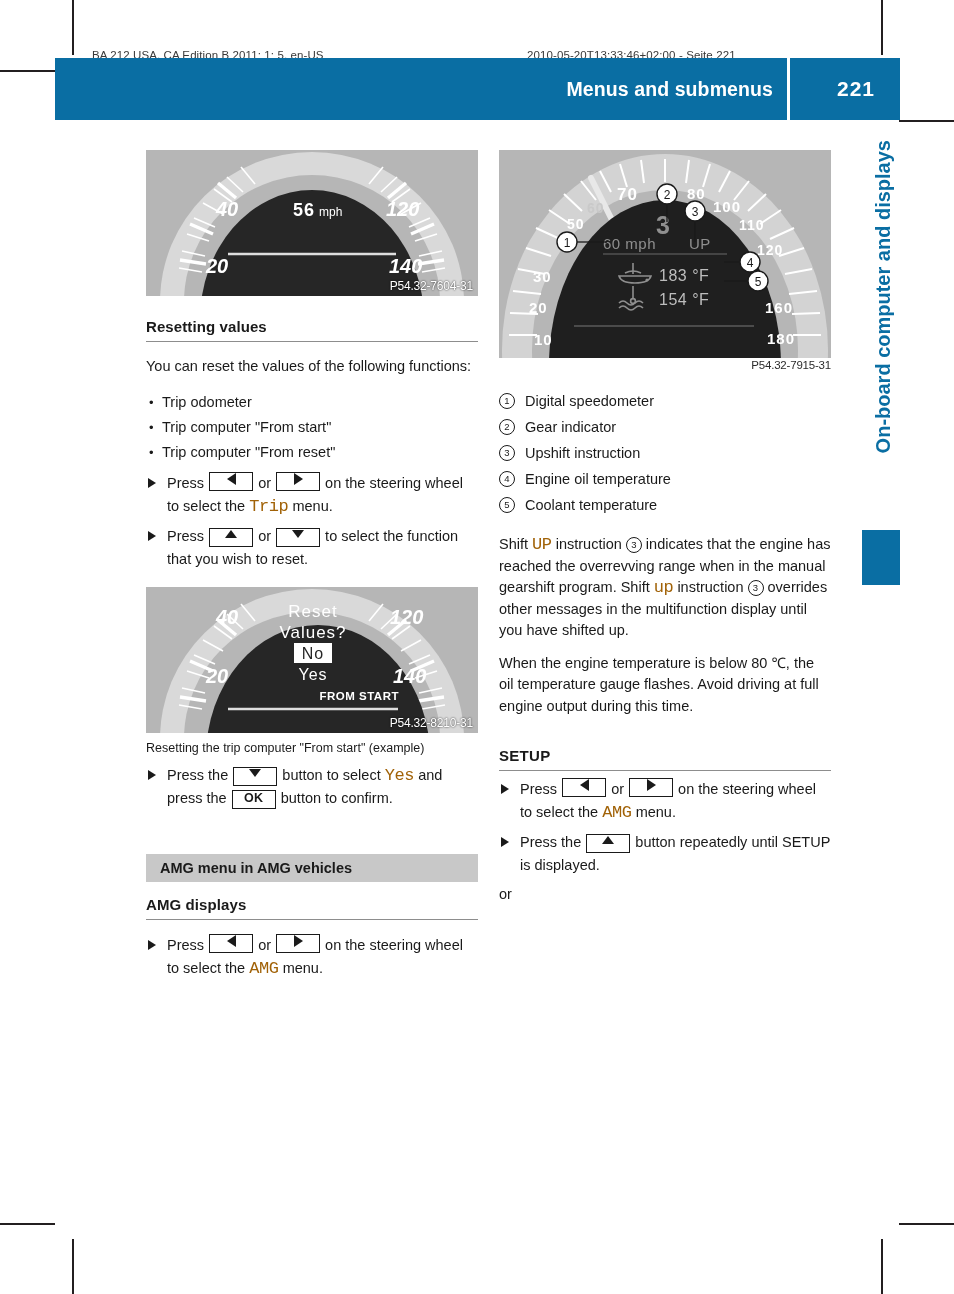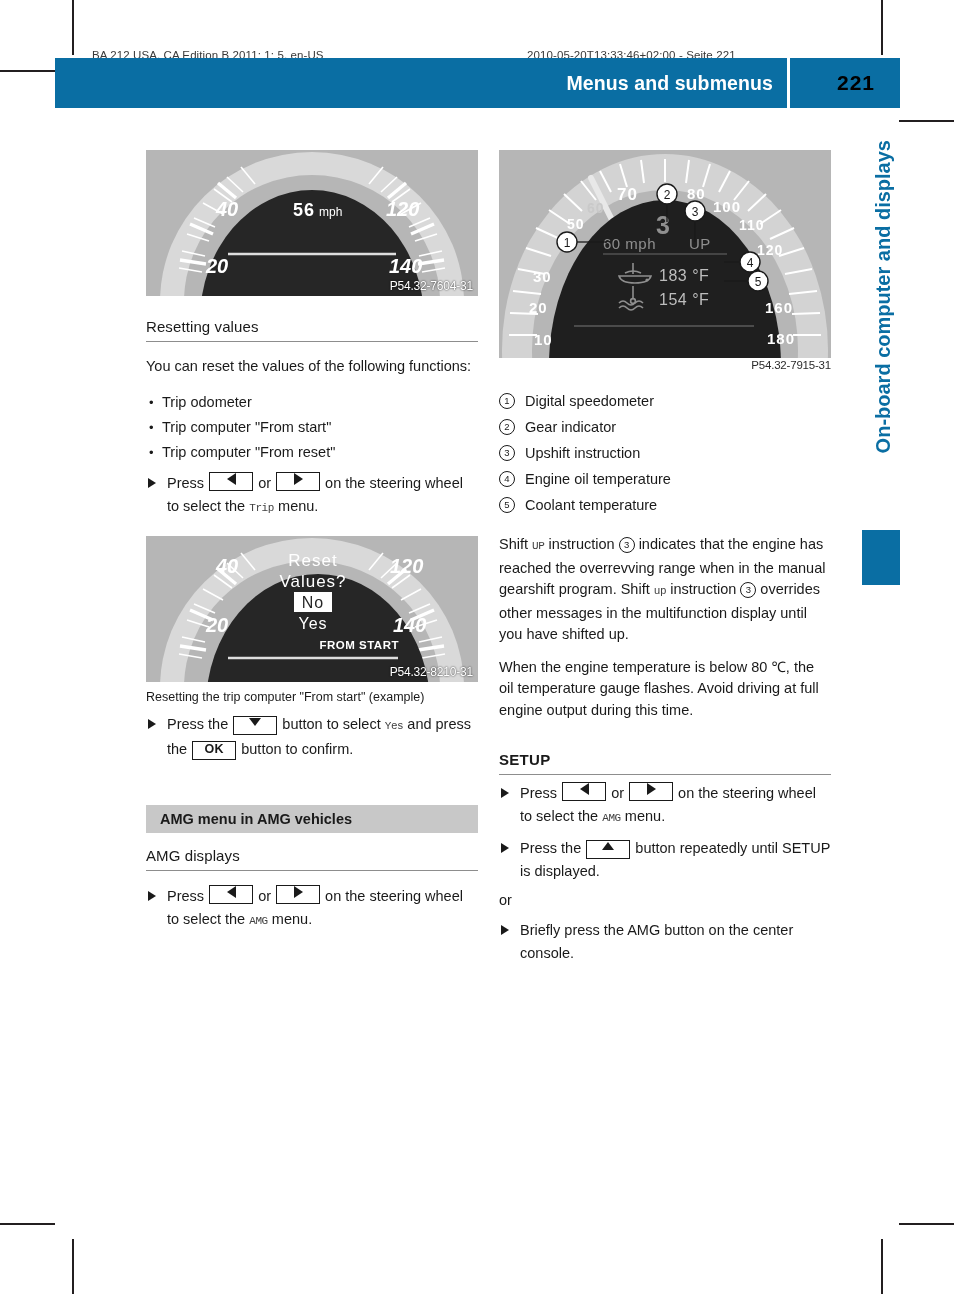--- a/index.html
+++ b/index.html
@@ -30,21 +30,21 @@
     letter-spacing: 0.1px;
     white-space: pre;
   }
   .print-meta-left  { left: 92px;  top: 18px; }
   .print-meta-right { left: 527px; top: 18px; }
 
   
   .page-header {
     position: absolute;
     left: 55px; top: 58px;
-    width: 845px; height: 50px;
+    width: 845px; height: 62px;
     background: #0a6ea3;
   }
   .page-header .hdr-title {
     position: absolute;
     right: 127px; top: 50%;
     transform: translateY(-50%);
     color: #ffffff;
     font-size: 19.5px;
     font-weight: bold;
     letter-spacing: 0.1px;
@@ -53,21 +53,21 @@
   .page-header .hdr-rule {
     position: absolute;
     right: 110px; top: 0;
     width: 3px; height: 62px;
     background: #ffffff;
   }
   .page-header .hdr-pageno {
     position: absolute;
     right: 25px; top: 50%;
     transform: translateY(-50%);
-    color: #000000;
+    color: #ffffff;
     font-size: 21px;
     font-weight: bold;
     letter-spacing: 1px;
   }
 
   
   .chapter-tab {
     position: absolute;
     left: 862px; top: 140px;
     width: 42px; height: 420px;
@@ -120,21 +120,21 @@
   .fig-caption {
     font-size: 12.5px;
     line-height: 17px;
     color: #1a1a1a;
     margin: 7px 0 0 0;
   }
 
   
   h2.sub {
     font-size: 15px;
-    font-weight: normal;
+    font-weight: bold;
     margin: 22px 0 14px 0;
     padding: 0 0 6px 0;
     border-bottom: 1.5px solid #8d8d8d;
     letter-spacing: 0.1px;
   }
   h2.setup {
     font-size: 15px;
     font-weight: bold;
     margin: 30px 0 0 0;
     padding: 0 0 6px 0;
@@ -231,22 +231,22 @@
     width: 0; height: 0;
     vertical-align: 2px;
   }
   .key .tri-left  { border-right: 9px solid #1a1a1a; border-top: 6px solid transparent; border-bottom: 6px solid transparent; }
   .key .tri-right { border-left: 9px solid #1a1a1a;  border-top: 6px solid transparent; border-bottom: 6px solid transparent; }
   .key .tri-up    { border-bottom: 8px solid #1a1a1a; border-left: 6px solid transparent; border-right: 6px solid transparent; }
   .key .tri-down  { border-top: 8px solid #1a1a1a;    border-left: 6px solid transparent; border-right: 6px solid transparent; }
 
   .mono {
     font-family: "Liberation Mono", monospace;
-    font-size: 11px;
-    color: #404040;
+    font-size: 17px;
+    color: #a16207;
     letter-spacing: -0.4px;
   }
   sup.reg { font-size: 9px; vertical-align: super; }
 
   
   .gauge-wrap { position: relative; width: 100%; height: 100%; }
   .gauge-svg { display: block; width: 100%; height: 100%; }
 </style>
 </head>
 <body>
@@ -347,20 +347,27 @@
 
   <ul class="steps">
     <li>
       <span>Press</span>
       <span class="key"><span class="tri tri-left"></span></span>
       <span>or</span>
       <span class="key"><span class="tri tri-right"></span></span>
       <span>on the steering wheel to select the</span>
       <span class="mono">Trip</span>
       <span>menu.</span>
+    </li>
+    <li>
+      <span>Press</span>
+      <span class="key"><span class="tri tri-up"></span></span>
+      <span>or</span>
+      <span class="key"><span class="tri tri-down"></span></span>
+      <span>to select the function that you wish to reset.</span>
     </li>
   </ul>
 
   <div class="figure" style="height:146px; margin-top:16px;">
     <div class="gauge-wrap">
       <svg class="gauge-svg" viewBox="0 0 332 146" preserveAspectRatio="none">
         <rect x="0" y="0" width="332" height="146" fill="#b6b6b6"></rect>
         <ellipse cx="166" cy="152" rx="152" ry="150" fill="#d9d9d9"></ellipse>
         <ellipse cx="166" cy="152" rx="128" ry="127" fill="#b6b6b6"></ellipse>
         <g stroke="#ffffff" stroke-width="1.6">
@@ -591,15 +598,14 @@
       <span>on the steering wheel to select the</span>
       <span class="mono">AMG</span>
       <span>menu.</span>
     </li>
     <li>
       <span>Press the</span>
       <span class="key"><span class="tri tri-up"></span></span>
       <span>button repeatedly until SETUP is displayed.</span>
     </li>
     <li class="nomarker">or</li>
-    <li>Briefly press the AMG button on the center console.</li>
   </ul>
 </div>
 
 </body></html>

